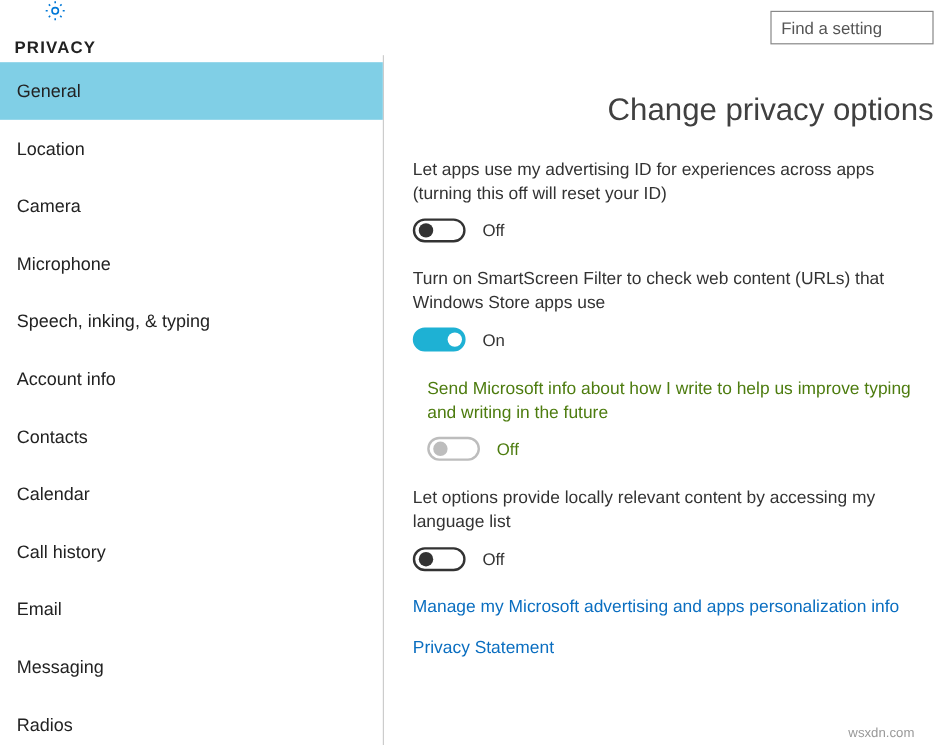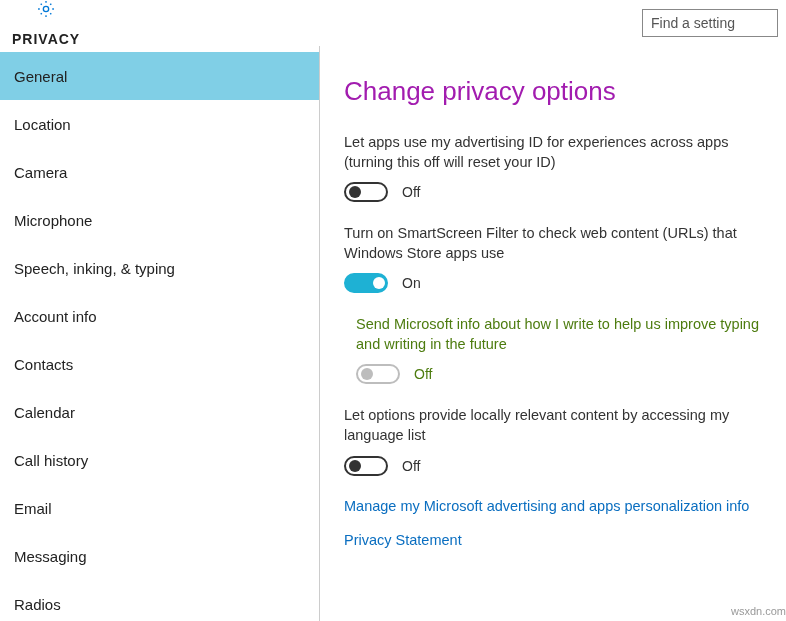--- a/index.html
+++ b/index.html
@@ -9,34 +9,34 @@
     .gear-icon { width: 20px; height: 20px; color: #0078d7; }
     .page-title { font-size: 14px; font-weight: 600; letter-spacing: 1px; color: #222; }
     .search-input { width: 136px; height: 28px; border: 1px solid #888; padding: 0 8px; font-size: 14px; color: #555; outline: none; }
     .search-input::placeholder { color: #555; }
     .body-row { display: flex; height: calc(100% - 46px); }
     .sidebar { width: 320px; border-right: 1px solid #ccc; overflow-y: auto; padding-top: 6px; }
     .sidebar-item { height: 48px; display: flex; align-items: center; padding-left: 14px; font-size: 15px; color: #222; cursor: pointer; }
     .sidebar-item.selected { background: #80cfe6; }
     .content { flex: 1; padding: 30px 8px 10px 24px; overflow-y: auto; }
     .managed-msg { color: #c45b23; font-size: 14px; margin-bottom: 28px; }
-    .content-heading { font-size: 26px; font-weight: 300; color: #a21caf; margin-bottom: 26px; }
+    .content-heading { font-size: 26px; font-weight: 300; color: #404040; margin-bottom: 26px; text-align: right; }
     .setting-block { margin-bottom: 22px; }
     .setting-block.disabled { color: #4d7c0f; margin-left: 12px; }
     .setting-desc { font-size: 14.5px; line-height: 1.35; margin-bottom: 10px; }
     .toggle-row { display: flex; align-items: center; gap: 14px; }
     .toggle { width: 44px; height: 20px; border: 2px solid #333; border-radius: 20px; position: relative; cursor: pointer; background: #fff; }
     .toggle .knob { position: absolute; top: 2px; left: 3px; width: 12px; height: 12px; background: #333; border-radius: 50%; transition: left .1s; }
     .toggle.on { background: #1eb1d4; border-color: #1eb1d4; }
     .toggle.on .knob { left: 27px; background: #fff; }
     .toggle.disabled { border-color: #bdbdbd; cursor: default; }
     .toggle.disabled .knob { background: #bdbdbd; }
     .toggle-label { font-size: 14px; }
     .link { color: #0a6ec0; font-size: 14.5px; cursor: pointer; margin-bottom: 18px; display: block; }
-    .watermark { position: absolute; bottom: 4px; right: 0; font-size: 11px; color: #999; }
+    .watermark { position: absolute; bottom: 4px; right: 24px; font-size: 11px; color: #999; }
   </style>
 </head>
 <body>
 
 <div class="header">
   <div class="header-left">
     <svg class="gear-icon" viewBox="0 0 24 24" fill="none" stroke="currentColor" stroke-width="1.6">
       <circle cx="12" cy="12" r="3.2"></circle>
       <path d="M12 2.5v2M12 19.5v2M21.5 12h-2M4.5 12h-2M18.4 5.6l-1.4 1.4M7 17l-1.4 1.4M18.4 18.4 17 17M7 7 5.6 5.6"></path>
     </svg>

